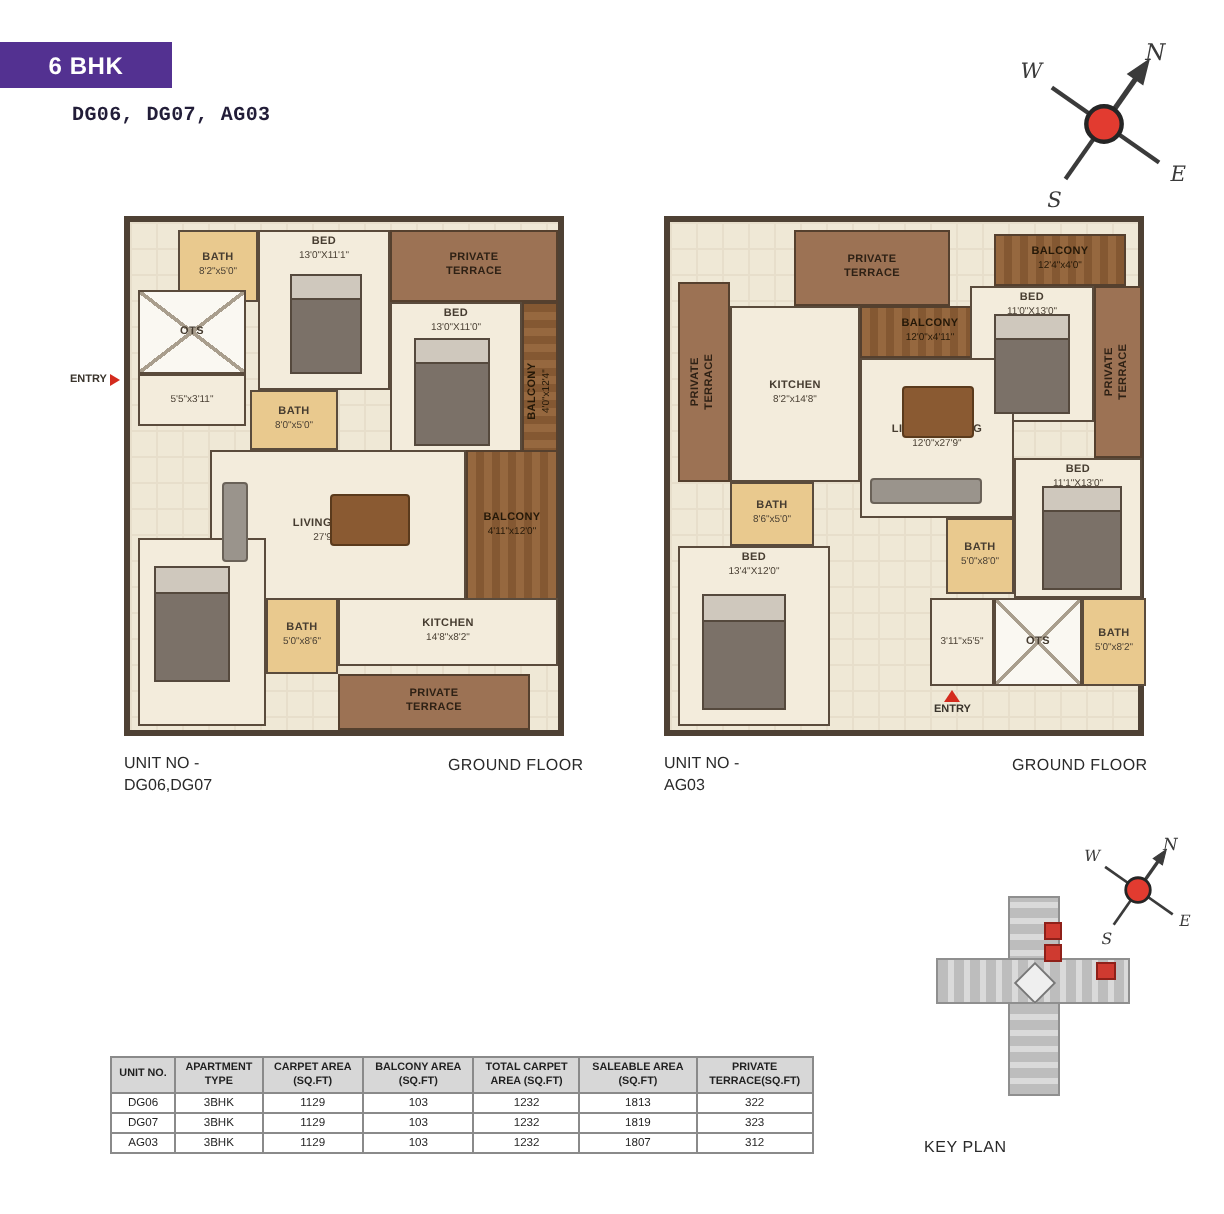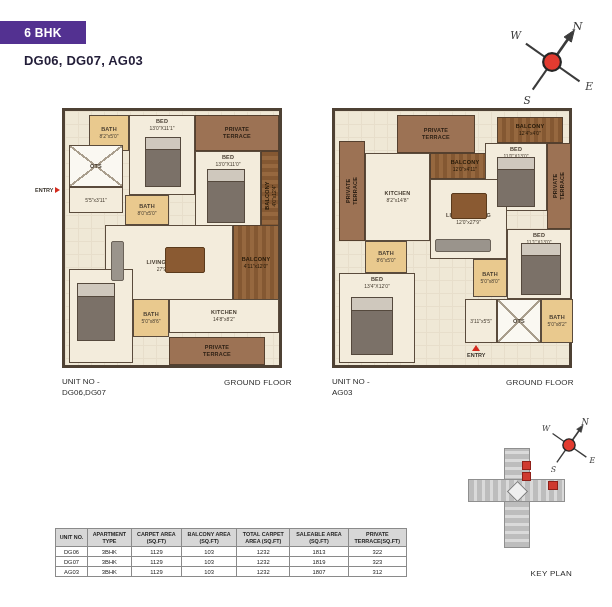--- a/index.html
+++ b/index.html
@@ -3,21 +3,21 @@
 <meta charset="utf-8">
 <style>
   html,body{margin:0;padding:0;}
   body{
     width:612px;height:607px;position:relative;background:#ffffff;
     font-family:"Liberation Sans",sans-serif;overflow:hidden;
   }
   
   .badge{position:absolute;left:0;top:21px;width:86px;height:23px;background:#533191;
     color:#fff;font-weight:bold;font-size:12px;display:flex;align-items:center;justify-content:center;letter-spacing:.3px;}
-  .subtitle{position:absolute;left:24px;top:53px;font-size:13px;font-weight:bold;color:#221d38;letter-spacing:.2px;}
+  .subtitle{position:absolute;left:36px;top:53px;font-size:10px;font-weight:bold;color:#221d38;letter-spacing:.2px;font-family:Liberation Mono, monospace;}
   
   .compass{position:absolute;overflow:visible;}
   .compass text{font-family:"DejaVu Serif",serif;font-style:italic;fill:#3a3a3a;}
   
   .plan{position:absolute;background:#efe8d6;border:3px solid #4e4134;box-sizing:border-box;
     background-image:linear-gradient(#e7decb 1px,transparent 1px),linear-gradient(90deg,#e7decb 1px,transparent 1px);
     background-size:13px 13px;overflow:visible;}
   #plan-left{left:62px;top:108px;width:220px;height:260px;}
   #plan-right{left:332px;top:108px;width:240px;height:260px;}
   .room{position:absolute;box-sizing:border-box;border:1.5px solid #5a4b3c;display:flex;flex-direction:column;
@@ -49,21 +49,21 @@
   
   .unit-label{position:absolute;font-size:8px;color:#2a2a2a;line-height:1.4;}
   .floor-label{position:absolute;font-size:8px;color:#2a2a2a;letter-spacing:.2px;}
   
   #keyplan{position:absolute;left:468px;top:448px;width:97px;height:100px;}
   .kp-arm{position:absolute;border:1px solid #8f8f8f;box-sizing:border-box;}
   .kp-arm.v{left:36px;top:0;width:26px;height:100px;background:repeating-linear-gradient(0deg,#bdbdbd 0 5px,#dadada 5px 8px);}
   .kp-arm.h{left:0;top:31px;width:97px;height:23px;background:repeating-linear-gradient(90deg,#bdbdbd 0 5px,#dadada 5px 8px);}
   .kp-red{position:absolute;background:#cf3a30;border:1px solid #8f2019;box-sizing:border-box;}
   .kp-center{position:absolute;left:42px;top:36px;width:13px;height:13px;background:#efefef;border:1px solid #777;transform:rotate(45deg);}
-  .kp-label{position:absolute;left:462px;top:569px;width:110px;text-align:right;font-size:8px;color:#2a2a2a;letter-spacing:.3px;}
+  .kp-label{position:absolute;left:462px;top:569px;width:110px;text-align:left;font-size:8px;color:#2a2a2a;letter-spacing:.3px;}
   
   .area-table{position:absolute;left:55px;top:528px;width:352px;border-collapse:collapse;}
   .area-table th{background:#d7d7d7;font-size:5.4px;font-weight:bold;white-space:pre-line;padding:1.5px 1px;border:1px solid #8a8a8a;color:#1f1f1f;line-height:1.3;}
   .area-table td{font-size:5.8px;text-align:center;padding:1.5px 1px;border:1px solid #8a8a8a;color:#1f1f1f;background:#fff;}
 </style>
 </head>
 <body>
 
 <div class="badge">6 BHK</div>
 <div class="subtitle">DG06, DG07, AG03</div>

